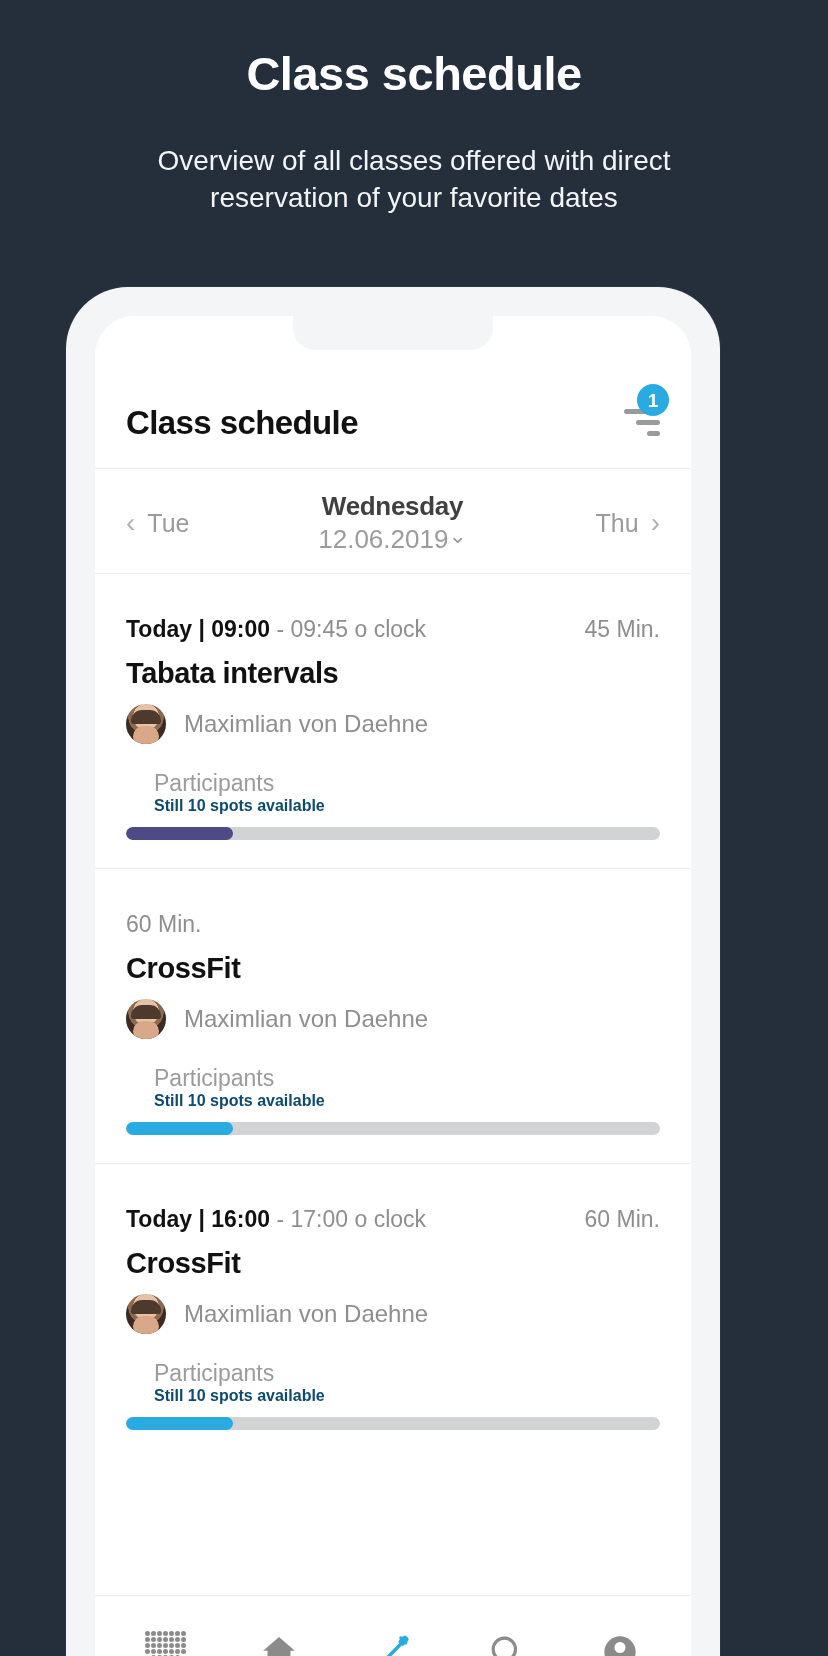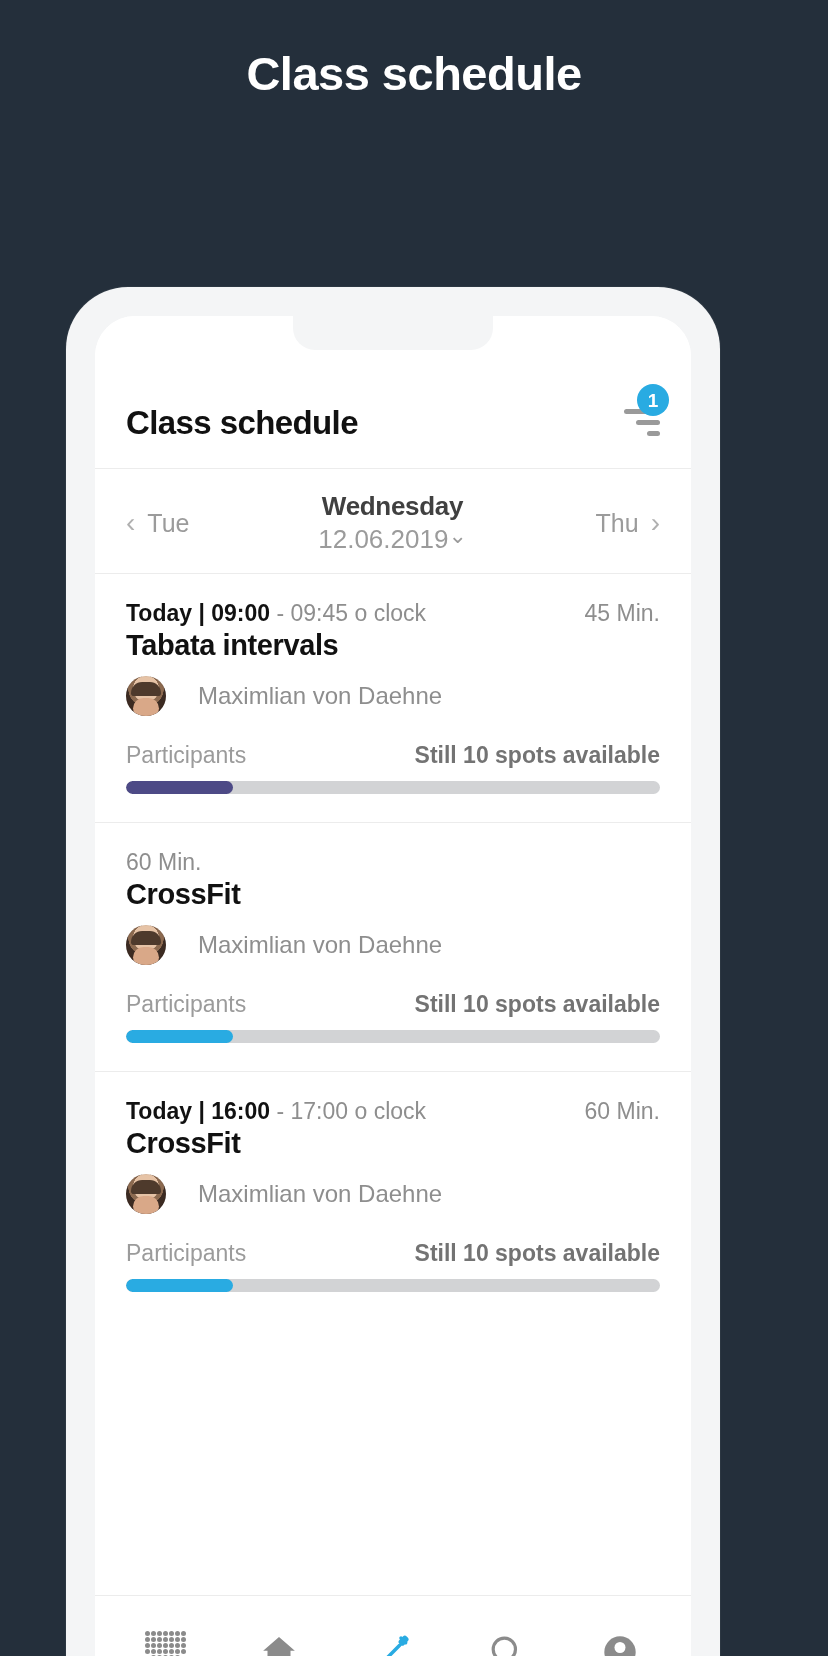--- a/index.html
+++ b/index.html
@@ -174,46 +174,46 @@
     font-size: 22px;
     color: #9b9b9b;
     line-height: 1;
     margin-top: -6px;
     font-weight: 300;
   }
 
   
   .class-list { background: #ffffff; }
   .class-card {
-    padding: 26px 31px 28px 31px;
+    padding: 42px 31px 28px 31px;
     border-top: 1px solid #ececec;
   }
   .class-card:first-child { border-top: 1px solid #ececec; }
 
   .card-top {
     display: flex;
     justify-content: space-between;
     align-items: baseline;
   }
   .card-time { font-size: 23px; color: #8e8e8e; }
   .card-time .strong { color: #111111; font-weight: bold; }
   .card-duration { font-size: 23px; color: #8e8e8e; }
 
   .card-name {
-    margin-top: 2px;
+    margin-top: 14px;
     font-size: 29px;
     font-weight: bold;
     color: #111111;
     letter-spacing: -0.4px;
   }
 
   .trainer-row {
     display: flex;
     align-items: center;
-    gap: 32px;
+    gap: 18px;
     margin-top: 14px;
   }
   .avatar {
     width: 40px;
     height: 40px;
     border-radius: 50%;
     overflow: hidden;
     flex: 0 0 auto;
     background: radial-gradient(circle at 50% 32%, #e6c3a6 0 38%, #8c6a50 39% 52%, #3c2b22 53% 100%);
     position: relative;
@@ -234,26 +234,26 @@
     left: 50%; top: 16%;
     transform: translateX(-50%);
     width: 30px; height: 14px;
     border-radius: 16px 16px 4px 4px;
     background: #4e3a2c;
   }
   .trainer-name { font-size: 24px; color: #8e8e8e; }
 
   .participants-row {
     display: flex;
-    justify-content: space-between;
     align-items: baseline;
     margin-top: 26px;
+    flex-direction: column;
   }
   .participants-label { font-size: 23px; color: #9b9b9b; }
-  .spots-label { font-size: 23px; font-weight: bold; color: #737373; }
+  .spots-label { font-size: 16px; font-weight: bold; color: #0c4a6e; margin-left: 28px; }
 
   .progress-track {
     margin-top: 12px;
     height: 13px;
     border-radius: 7px;
     background: #d2d3d5;
     overflow: hidden;
   }
   .progress-fill {
     height: 100%;
@@ -288,20 +288,21 @@
     background: #8b8b8b;
   }
 </style>
 </head>
 <body>
 
 <div class="page">
 
   <div class="promo">
     <div class="promo-title">Class schedule</div>
+    <div class="promo-subtitle">Overview of all classes offered with direct reservation of your favorite dates</div>
   </div>
 
   <div class="phone">
     <div class="phone-inner">
       <div class="notch"></div>
 
       <div class="app-header">
         <div class="app-title">Class schedule</div>
         <div class="filter-wrap">
           <div class="filter-icon">

